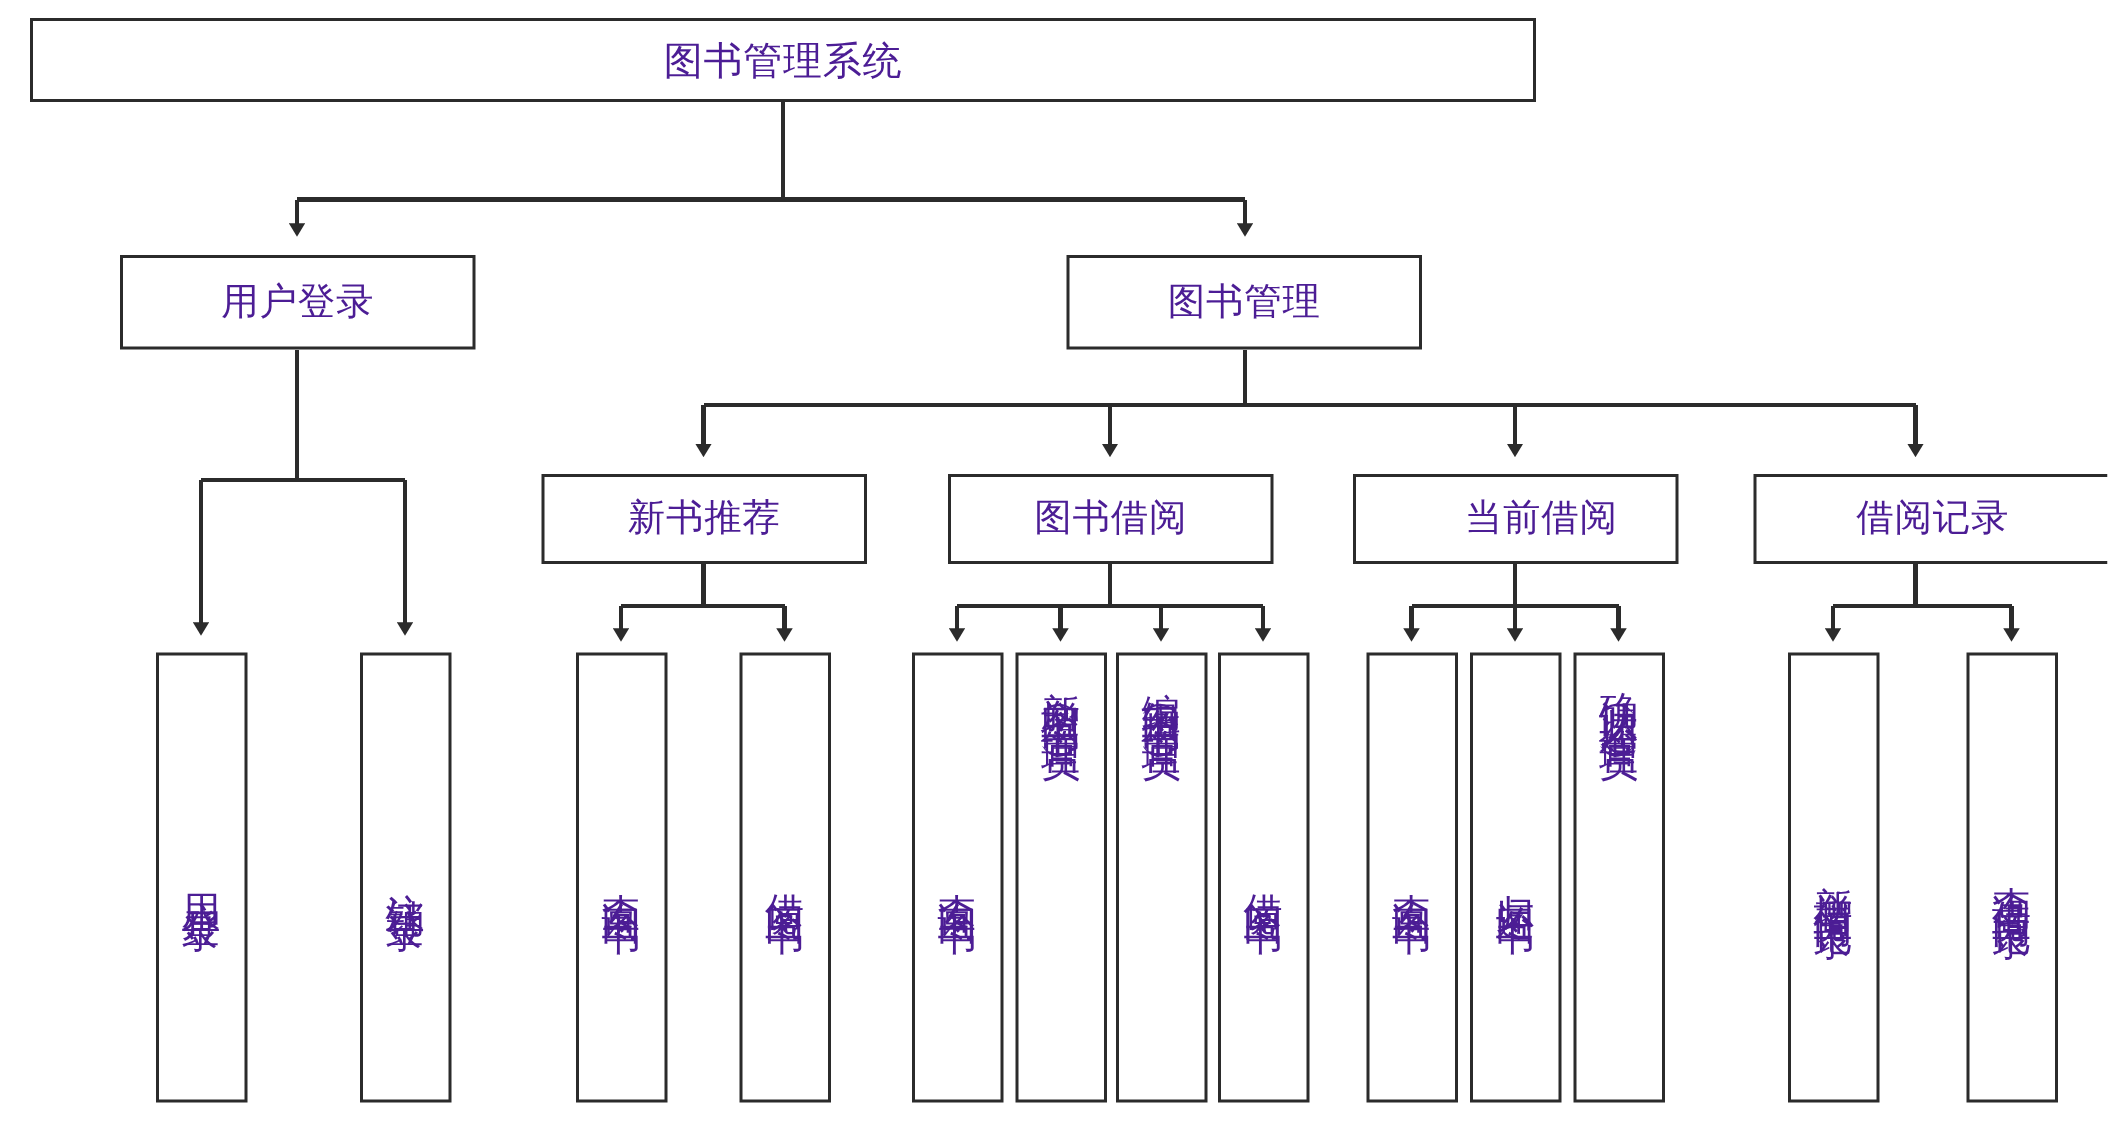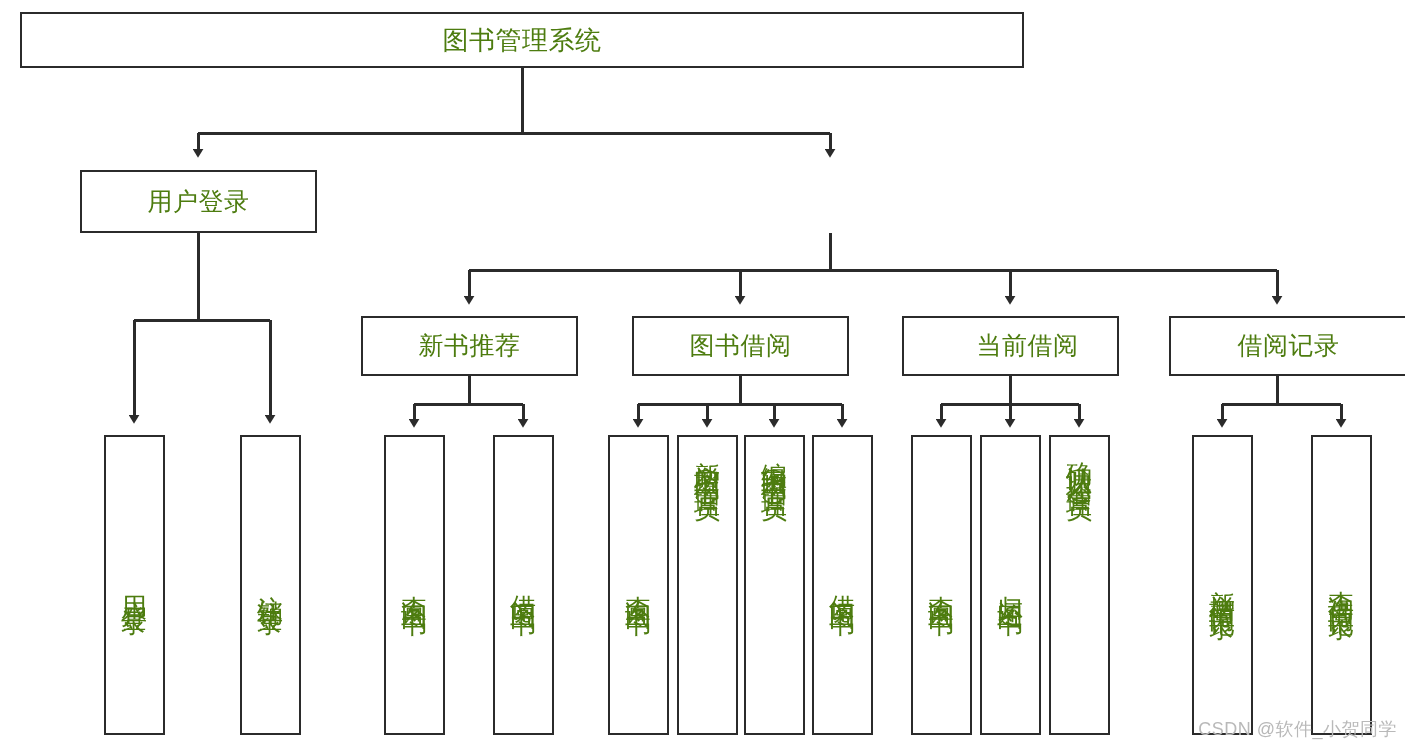--- a/index.html
+++ b/index.html
@@ -29,21 +29,21 @@
     position: absolute;
     box-sizing: border-box;
     background: #ffffff;
     border: 2px solid #2b2b2b;
     display: flex;
     align-items: center;
     justify-content: center;
     overflow: hidden;
   }
   .node-label {
-    color: #4d7c0f;
+    color: #4c1d95;
     white-space: pre;
     text-align: center;
     line-height: 1.18;
   }
   
   .h-node .node-label {
     font-size: 25px;
     letter-spacing: 0.5px;
   }
   .node-root .node-label {
@@ -133,20 +133,23 @@
   </svg>
 
   <div class="node-box h-node node-root" style="left:20px; top:12px; width:1004px; height:56px;">
     <span class="node-label">图书管理系统</span>
   </div>
 
   <div class="node-box h-node" style="left:80px; top:170px; width:237px; height:63px;">
     <span class="node-label">用户登录</span>
   </div>
 
+  <div class="node-box h-node" style="left:711px; top:170px; width:237px; height:63px;">
+    <span class="node-label">图书管理</span>
+  </div>
 
   <div class="node-box h-node" style="left:632px; top:316px; width:217px; height:60px;">
     <span class="node-label">图书借阅</span>
   </div>
 
   <div class="node-box h-node" style="left:361px; top:316px; width:217px; height:60px;">
     <span class="node-label">新书推荐</span>
   </div>
 
   <div class="node-box h-node" style="left:902px; top:316px; width:217px; height:60px;padding-left:34px;">
@@ -202,15 +205,14 @@
   </div>
 
   <div class="node-box v-node v-center" style="left:1192px; top:435px; width:61px; height:300px;">
     <span class="node-label">新增借阅记录</span>
   </div>
 
   <div class="node-box v-node v-center" style="left:1311px; top:435px; width:61px; height:300px;">
     <span class="node-label">查询借阅记录</span>
   </div>
 
-  <div class="watermark">CSDN @软件_小贺同学</div>
 
 </div>
 
 </body></html>

